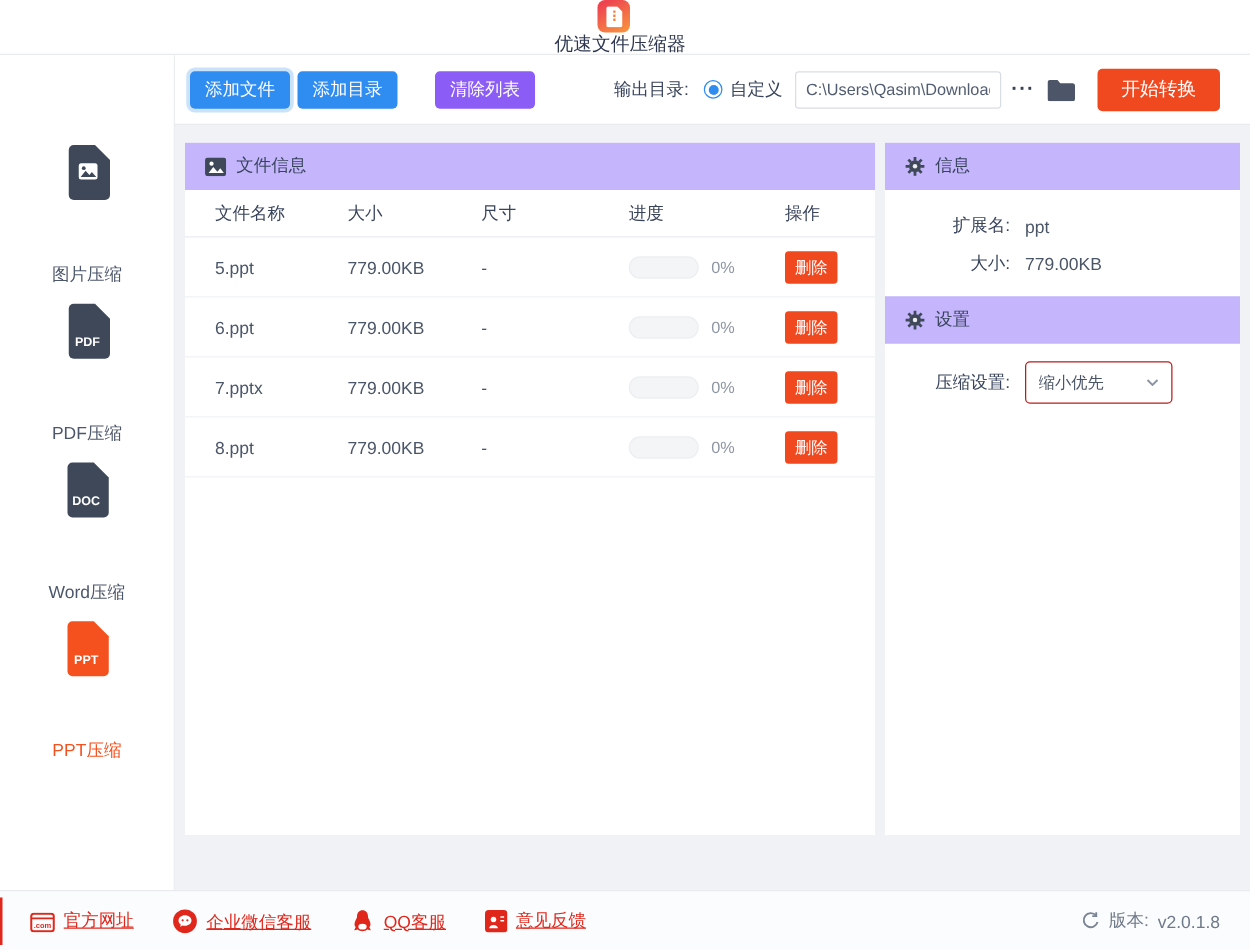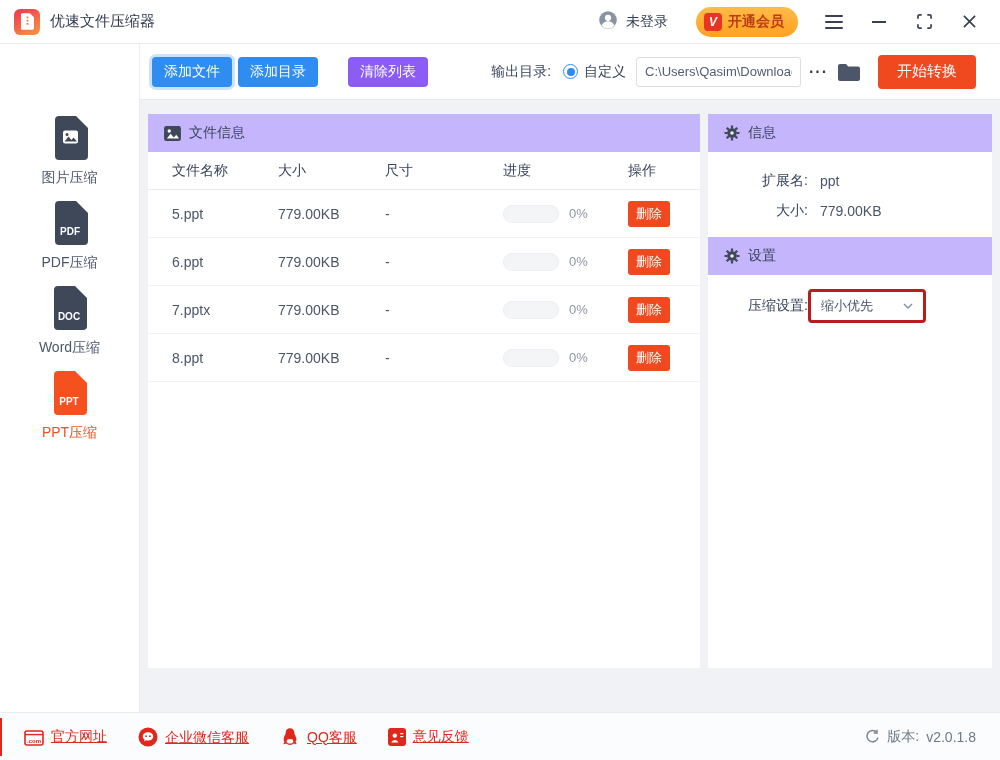--- a/index.html
+++ b/index.html
@@ -1,21 +1,21 @@
 <!DOCTYPE html>
 <html><head>
 <meta charset="utf-8">
 <style>
   * { margin:0; padding:0; box-sizing:border-box; }
   html,body { width:1000px; height:760px; overflow:hidden;
     font-family:"Liberation Sans","DejaVu Sans",sans-serif; background:#fff; }
 
   
   .titlebar { height:44px; display:flex; align-items:center; padding:0 22px 0 14px;
-    background:#fff; border-bottom:1px solid #e9ebef; }
+    background:#fff; border-bottom:1px solid #e9ebef;flex-direction:column; }
   .app-icon { width:26px; height:26px; border-radius:6px; margin-right:10px;
     background:linear-gradient(150deg,#ee4450 15%,#f78e3f 90%);
     display:flex; align-items:center; justify-content:center; flex:0 0 auto; }
   .app-title { font-size:15px; color:#2f3850; }
   .tb-right { margin-left:auto; display:flex; align-items:center; }
   .user-group { display:flex; align-items:center; gap:8px; font-size:14px; color:#333c50; cursor:pointer; }
   .vip-btn { margin-left:28px; height:30px; border:none; border-radius:15px; cursor:pointer;
     background:linear-gradient(180deg,#ffbb49,#ffa21f); display:flex; align-items:center;
     gap:6px; padding:0 14px 0 8px; font-size:14px; color:#bf3a17; font-weight:bold;
     font-family:inherit; }
@@ -24,21 +24,21 @@
     font-weight:bold; font-style:italic; }
   .win-btn { margin-left:27px; background:none; border:none; cursor:pointer; display:flex;
     align-items:center; justify-content:center; width:18px; height:18px; padding:0; }
 
   
   .main-row { display:flex; height:668px; }
   .sidebar { width:140px; flex:0 0 140px; background:#fff; border-right:1px solid #ebedf0;
     padding-top:70px; display:flex; flex-direction:column; align-items:center; gap:12px; }
   .side-item { display:flex; flex-direction:column; align-items:center; gap:7px;
     color:#3e4859; cursor:pointer; }
-  .side-item .lbl { font-size:14px; color:#4d576b; }
+  .side-item .lbl { font-size:14px; color:#4d576b;margin-top:42px; }
   .side-item.active { color:#f4511e; }
   .side-item.active .lbl { color:#f4511e; }
 
   .main-col { flex:1; display:flex; flex-direction:column; }
 
   
   .toolbar { height:56px; flex:0 0 56px; background:#fff; border-bottom:1px solid #e9ebef;
     display:flex; align-items:center; padding:0 24px 0 12px; }
   .btn { border:none; border-radius:4px; height:30px; padding:0 12px; font-size:14px;
     color:#fff; cursor:pointer; font-family:inherit; }
@@ -80,21 +80,21 @@
     border:1px solid #eceef1; }
   .prog-pct { font-size:13px; color:#8f96a3; }
   .del-btn { width:42px; height:26px; background:#f0481f; color:#fff; font-size:13px;
     border:none; border-radius:3px; cursor:pointer; font-family:inherit; }
 
   .kv-body { height:85px; padding-top:14px; }
   .kv-row { display:flex; align-items:center; height:30px; font-size:14px; }
   .kv-label { width:100px; text-align:right; color:#39445c; }
   .kv-value { margin-left:12px; color:#4a5568; }
   .set-body { padding-top:16px; }
-  .select-box { width:118px; height:34px; border:3px solid #b91c1c;
+  .select-box { margin-left:12px; width:118px; height:34px; border:1px solid #b91c1c;
     border-radius:4px; background:#fff; display:flex; align-items:center;
     justify-content:space-between; padding:0 10px; font-size:13px; color:#4a5568; cursor:pointer; }
 
   
   .footer { height:48px; background:#fbfcfd; border-top:1px solid #e9ebef; display:flex;
     align-items:center; padding:0 24px; position:relative; }
   .marquee-edge { position:absolute; left:0; top:5px; width:2px; height:38px; background:#e0271c; }
   .f-link { display:flex; align-items:flex-end; gap:7px; font-size:14px; color:#e0271c;
     cursor:pointer; margin-right:31px;text-decoration:underline; }
   .version { margin-left:auto; display:flex; align-items:center; gap:7px; font-size:14px;

